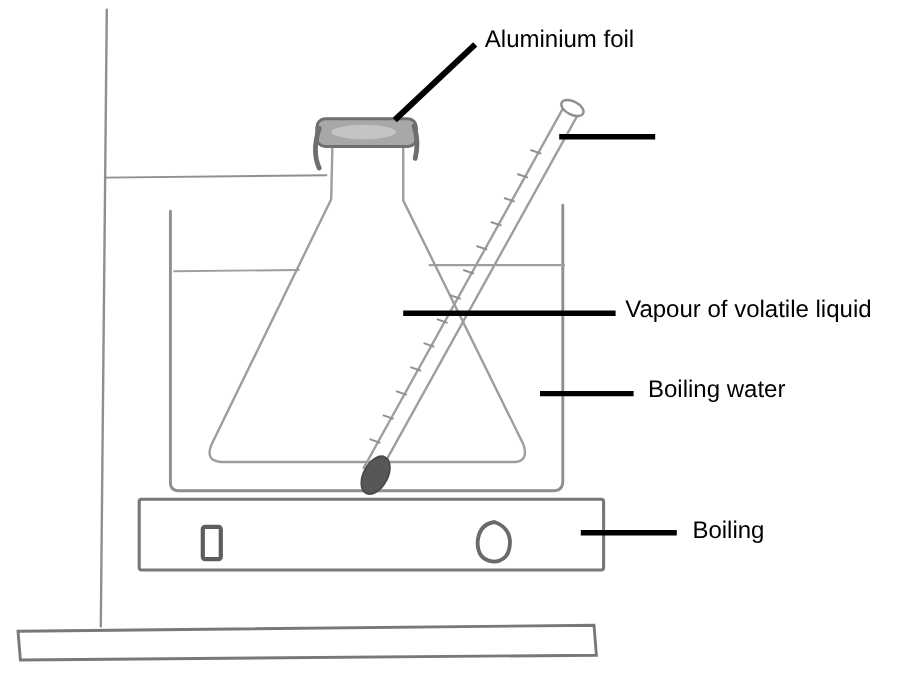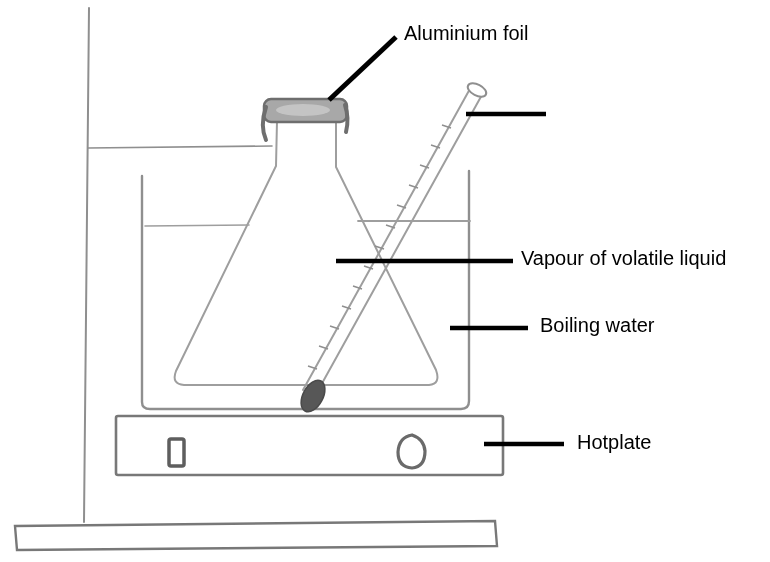--- a/index.html
+++ b/index.html
@@ -88,14 +88,14 @@
     </g>
   </svg>
 
   <div class="label" style="left:404px; top:23px;">Aluminium foil</div>
 
 
   <div class="label" style="left:521px; top:248px;">Vapour of volatile liquid</div>
 
   <div class="label" style="left:540px; top:315px;">Boiling water</div>
 
-  <div class="label" style="left:577px; top:432px;">Hotplate</div>
+  <div class="label" style="left:577px; top:432px;">Boiling</div>
 </div>
 
 </body></html>

